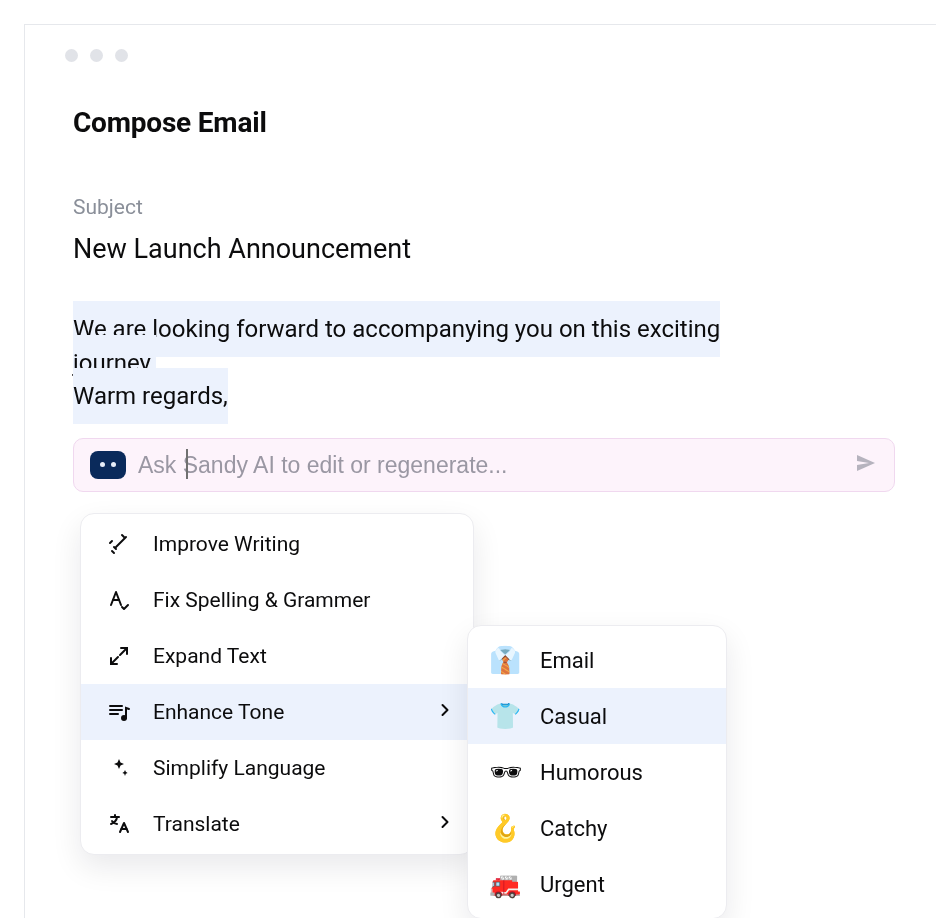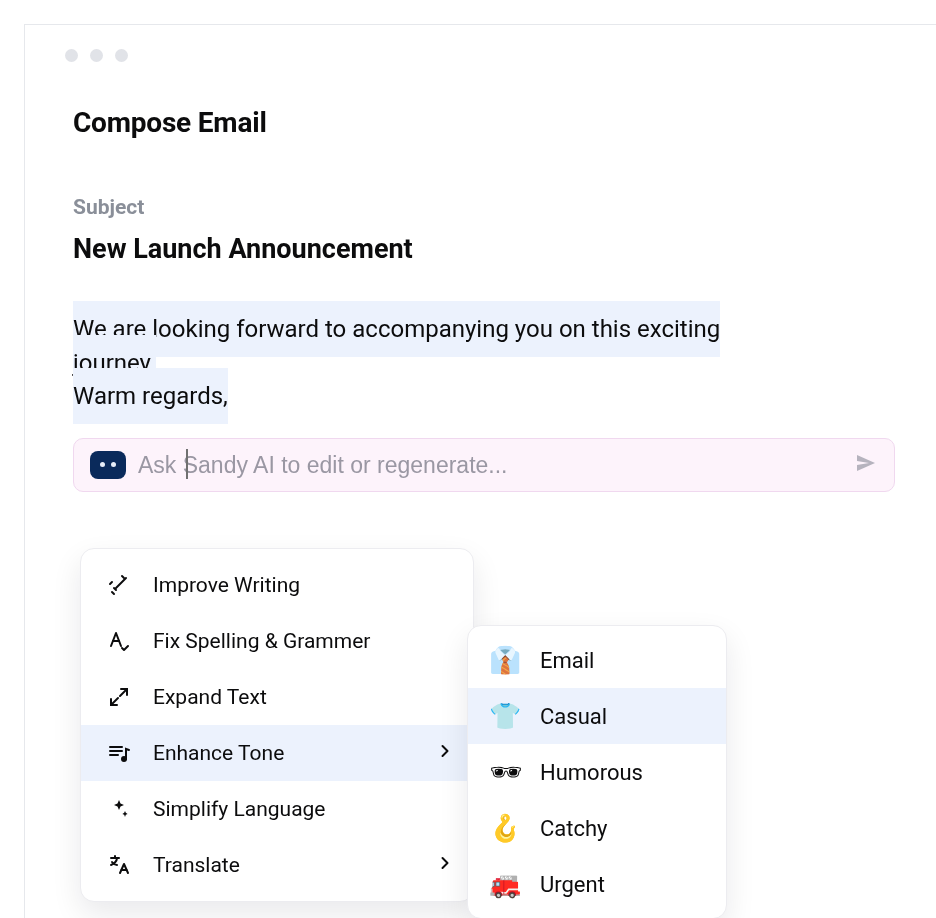--- a/index.html
+++ b/index.html
@@ -29,27 +29,27 @@
   .title {
     font-size: 28px;
     font-weight: 700;
     color: #0c0c0d;
     letter-spacing: -0.2px;
   }
   .field-label {
     margin-top: 56px;
     font-size: 21px;
     color: #8a8f99;
-    font-weight: 700;
+    font-weight: 400;
   }
   .subject-value {
     margin-top: 14px;
     font-size: 27px;
     color: #0c0c0d;
-    font-weight: 700;
+    font-weight: 400;
   }
   .body-area {
     margin-top: 48px;
     font-size: 24px;
     line-height: 1.4;
     color: #0c0c0d;
   }
   .hl {
     background: #ecf2fd;
     padding: 14px 0;
@@ -89,27 +89,27 @@
     top: 10px;
     width: 1.5px;
     height: 30px;
     background: #707070;
   }
 
   
   .menu {
     position: absolute;
     left: 55px;
-    top: 523px;
+    top: 488px;
     width: 394px;
     background: #fff;
     border: 1px solid #ececf0;
     border-radius: 14px;
     box-shadow: 0 12px 30px rgba(10,10,30,0.09);
-    padding: 8px 0;
+    padding: 2px 0;
     z-index: 5;
   }
   .menu-item {
     display: flex;
     align-items: center;
     gap: 20px;
     padding: 14px 18px 14px 24px;
     font-size: 21px;
     color: #0c0c0d;
     cursor: pointer;

